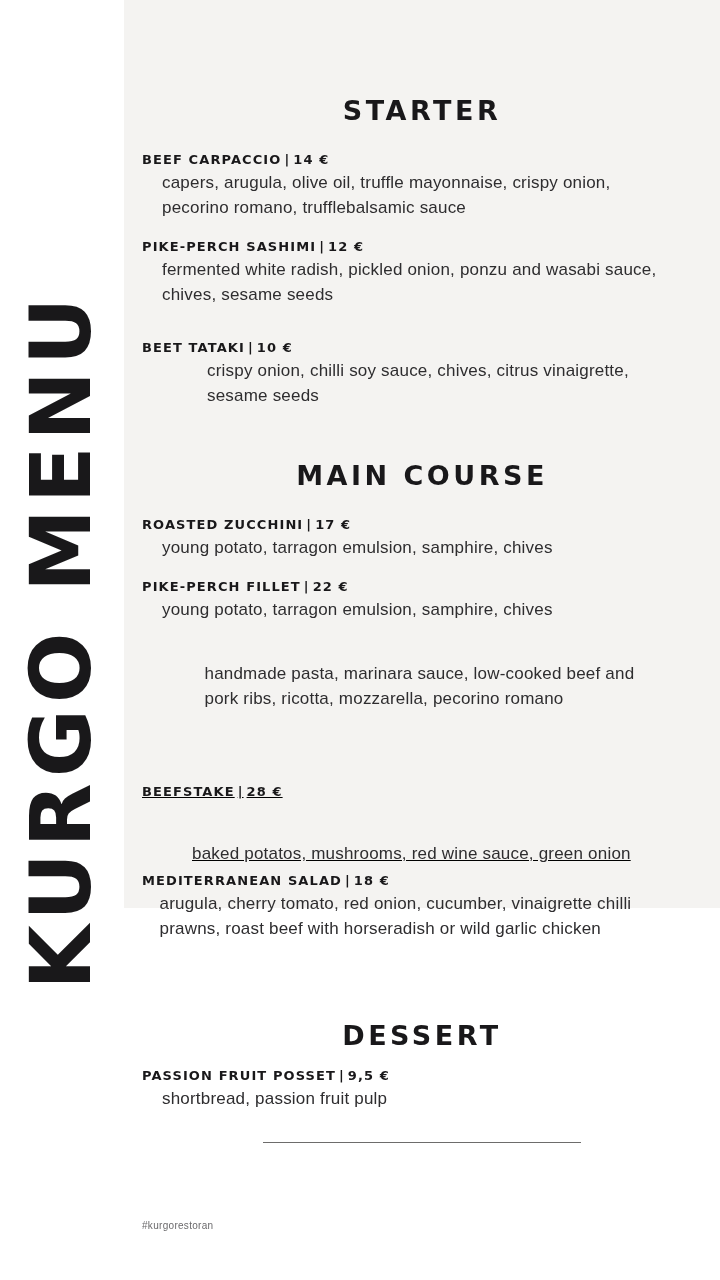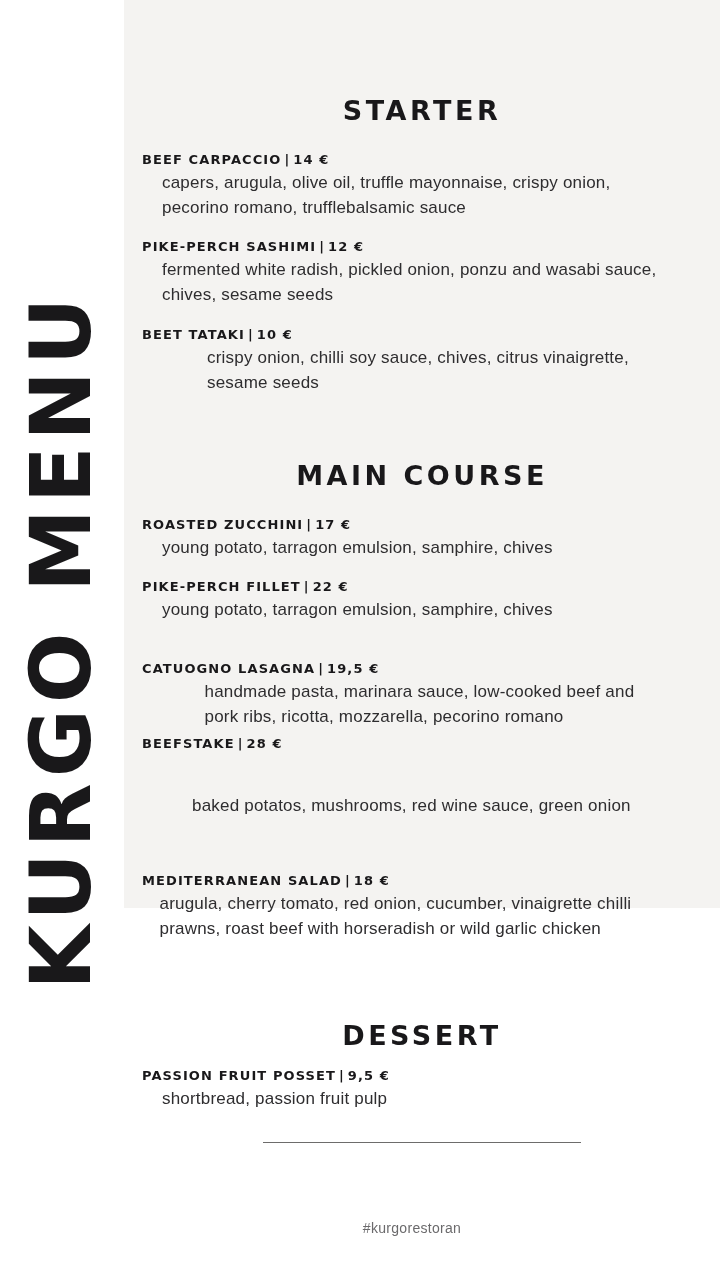--- a/index.html
+++ b/index.html
@@ -91,23 +91,23 @@
     margin: 0 auto;
   }
   .divider {
     width: 318px;
     height: 1px;
     background: #6d6c6b;
     margin: 0 auto;
   }
   .hashtag {
     font-family: "Liberation Sans", sans-serif;
-    font-size: 14px;
+    font-size: 10px;
     color: #6b6a6c;
-    text-align: center;
+    text-align: left;
     letter-spacing: 0.3px;
   }
 
   
   .blk { position: absolute; left: 18px; width: 560px; }
 </style>
 </head>
 <body>
 
 <div class="page">
@@ -131,21 +131,21 @@
       <div class="item-desc">capers, arugula, olive oil, truffle mayonnaise, crispy onion, pecorino romano, trufflebalsamic sauce</div>
     </div>
 
     <div class="blk" style="top:239px;">
       <div class="item-head">
         <span>PIKE-PERCH SASHIMI</span><span class="sep">|</span><span>12 €</span>
       </div>
       <div class="item-desc">fermented white radish, pickled onion, ponzu and wasabi sauce, chives, sesame seeds</div>
     </div>
 
-    <div class="blk" style="top:327px;">
+    <div class="blk" style="top:340px;">
       <div class="item-head">
         <span>BEET TATAKI</span><span class="sep">|</span><span>10 €</span>
       </div>
       <div class="item-desc" style="max-width:430px;">crispy onion, chilli soy sauce, chives, citrus vinaigrette, sesame seeds</div>
     </div>
 
     <div class="blk" style="top:460px;">
       <div class="section-title">MAIN COURSE</div>
     </div>
 
@@ -157,27 +157,24 @@
     </div>
 
     <div class="blk" style="top:579px;">
       <div class="item-head">
         <span>PIKE-PERCH FILLET</span><span class="sep">|</span><span>22 €</span>
       </div>
       <div class="item-desc">young potato, tarragon emulsion, samphire, chives</div>
     </div>
 
     <div class="blk" style="top:661px;">
-      <div class="item-head">
-        <span>CATUOGNO LASAGNA</span><span class="sep">|</span><span>19,5 €</span>
-      </div>
       <div class="item-desc" style="max-width:435px;">handmade pasta, marinara sauce, low-cooked beef and pork ribs, ricotta, mozzarella, pecorino romano</div>
     </div>
 
-    <div class="blk" style="top:736px;">
+    <div class="blk" style="top:784px;text-decoration:underline;">
       <div class="item-head">
         <span>BEEFSTAKE</span><span class="sep">|</span><span>28 €</span>
       </div>
       <div class="item-desc" style="max-width:460px;margin-top:42px;">baked potatos, mushrooms, red wine sauce, green onion</div>
     </div>
 
     <div class="blk" style="top:873px;">
       <div class="item-head">
         <span>MEDITERRANEAN SALAD</span><span class="sep">|</span><span>18 €</span>
       </div>

